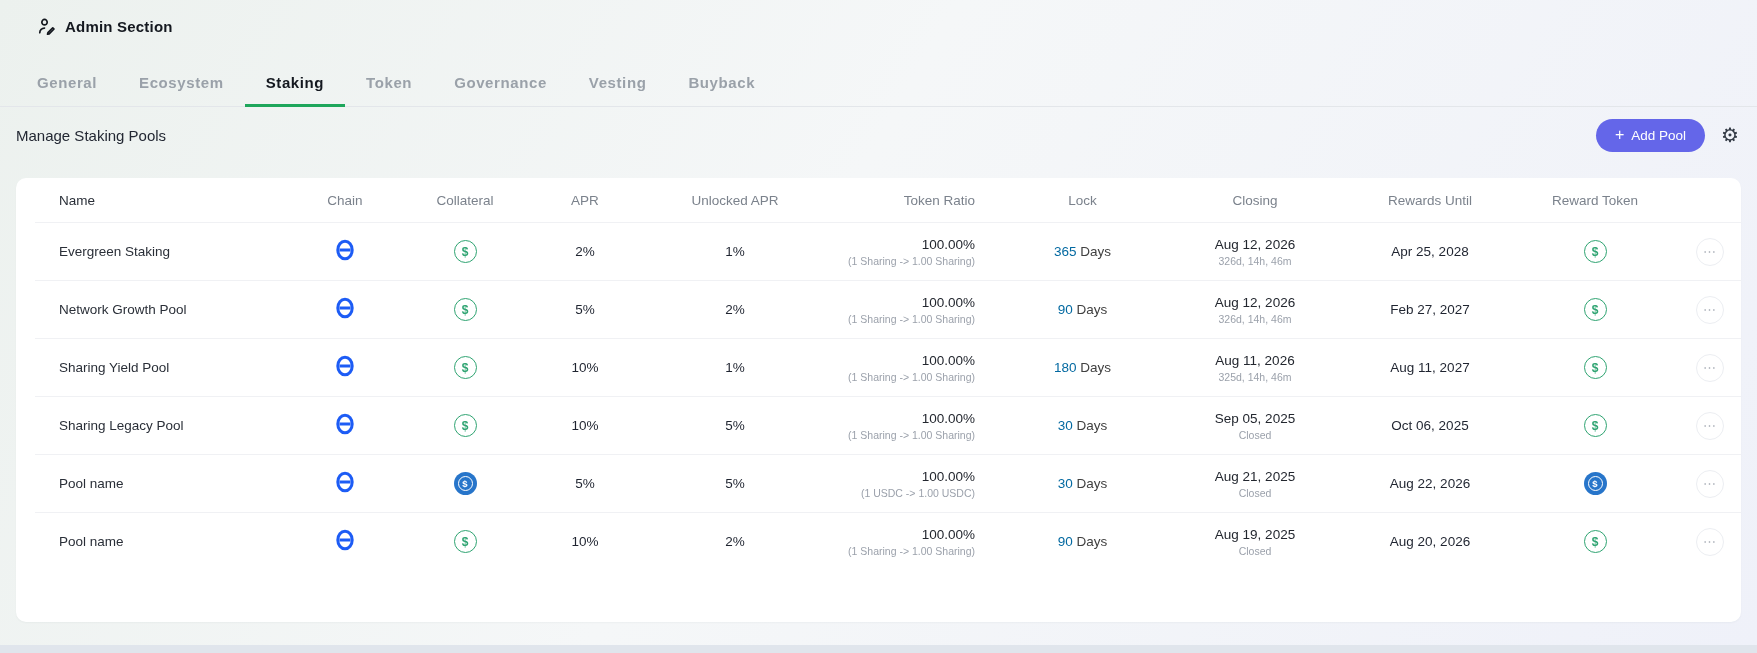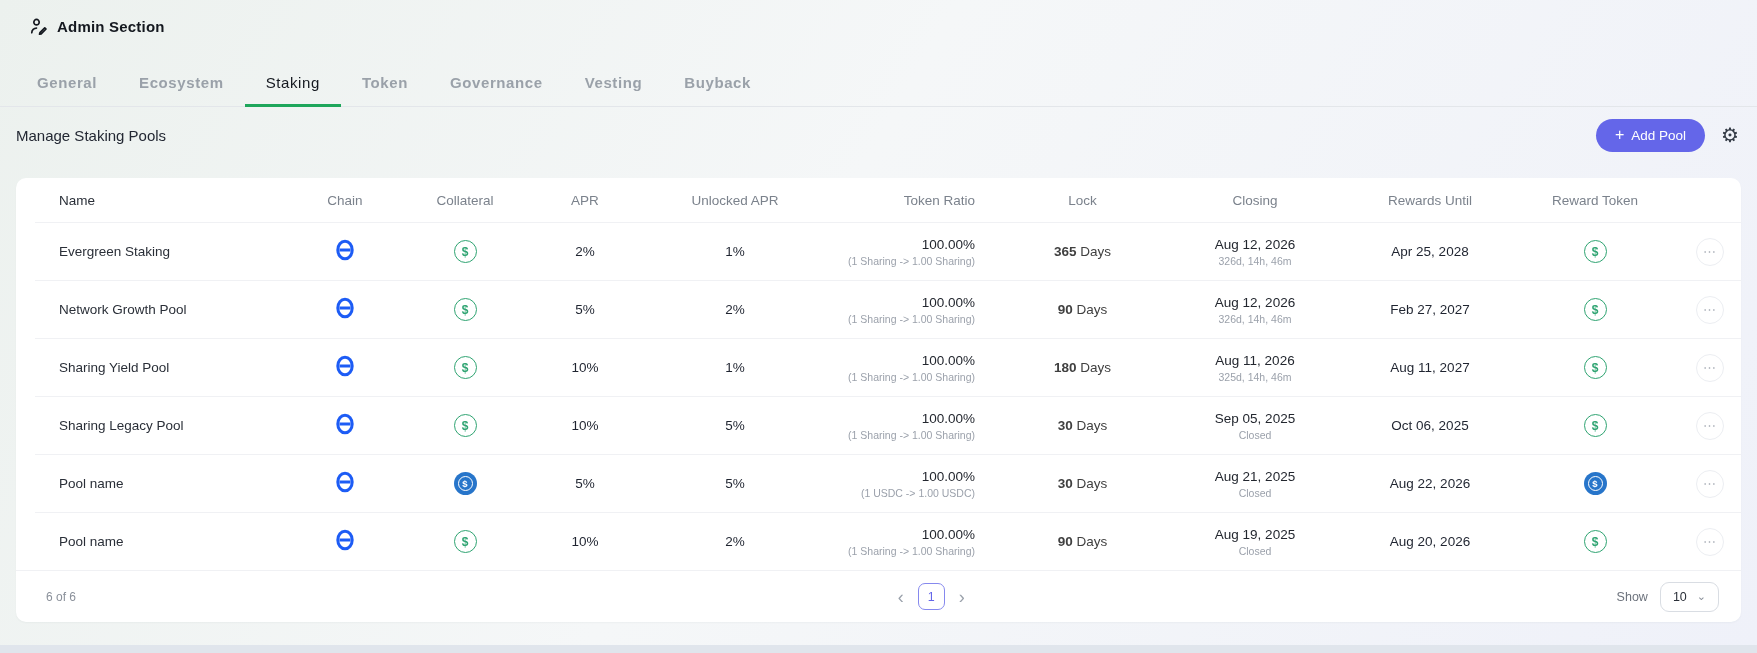--- a/index.html
+++ b/index.html
@@ -4,46 +4,46 @@
 <style>
   * { margin:0; padding:0; box-sizing:border-box; }
   html,body { width:1757px; height:653px; overflow:hidden; }
   body {
     font-family:"Liberation Sans", sans-serif;
     background:linear-gradient(120deg,#ecf1ee 0%,#f5f7f8 45%,#eff1f9 100%);
     color:#1f2430;
     position:relative;
   }
   
-  .app-header { display:flex; align-items:center; gap:9px; padding:17px 0 0 29px; }
+  .app-header { display:flex; align-items:center; gap:9px; padding:17px 0 0 37px; }
   .app-header .title { font-size:15px; font-weight:bold; color:#14181f; letter-spacing:.2px; }
   
   .tabs { display:flex; margin-top:24px; padding-left:16px; border-bottom:1px solid #e3e6ea;align-items:flex-end; }
   .tab { padding:14px 21px 13px; font-size:15px; color:#9aa1a9; font-weight:600; letter-spacing:.6px; cursor:pointer; border-bottom:3px solid transparent; margin-bottom:-1px; }
-  .tab.active { color:#14181f; font-weight:normal; border-bottom-color:#1ea65b; }
+  .tab.active { color:#14181f; font-weight:bold; border-bottom-color:#1ea65b; }
   
   .toolbar { display:flex; align-items:center; padding:0 18px 0 16px; height:56px; }
   .toolbar .heading { font-size:15px; color:#232833; }
   .toolbar .spacer { flex:1; }
   .add-pool-btn { display:flex; align-items:center; gap:7px; background:#6466e9; color:#fff; border:none; border-radius:18px; height:33px; padding:0 19px; font-size:13.5px; font-family:inherit; cursor:pointer; }
   .add-pool-btn .plus { font-size:16px; line-height:1; }
   .gear-btn { background:none; border:none; margin-left:16px; font-size:20px; color:#333a45; cursor:pointer; line-height:1; }
   
   .card { position:absolute; left:16px; right:16px; top:178px; height:444px; background:#fff; border-radius:10px; box-shadow:0 1px 2px rgba(30,40,60,.04); }
   .grid-row { display:grid; grid-template-columns:260px 100px 140px 100px 200px 150px 195px 150px 200px 130px 100px; align-items:center;margin-left:19px; }
   .thead { height:44px; color:#7b828c; font-size:13px; }
   .thead .cell { font-weight:500; }
   .cell { font-size:13.5px; }
   .cell.c { text-align:center; }
   .cell.r { text-align:right; padding-right:10px; }
   .cell.name { padding-left:24px; text-align:left; color:#2a2f38; }
   .trow { height:58px; border-top:1px solid #f0f1f4; }
   .main-line { color:#23272f; font-size:13.5px; }
   .sub-line { color:#9ba1ab; font-size:10.5px; margin-top:3px; }
-  .lock b { font-weight:bold; color:#404040; }
+  .lock b { font-weight:normal; color:#0369a1; }
   .lock span { color:#404040; }
   
   .chain-ic { display:inline-block; line-height:0; }
   .coin { display:inline-flex; width:23px; height:23px; border-radius:50%; align-items:center; justify-content:center; font-size:12px; font-weight:bold; }
   .coin.green { border:1.7px solid #2fa472; color:#2fa472; }
   .coin.usdc { background:#2775ca; color:#fff; }
   .coin.usdc .inner { display:flex; width:15px; height:15px; border:1.2px solid #fff; border-radius:50%; align-items:center; justify-content:center; font-size:9.5px; }
   .dots-btn { width:28px; height:28px; border-radius:50%; border:1px solid #eceef2; background:#fff; color:#a6acb5; font-size:13px; line-height:1; cursor:pointer; letter-spacing:1px; }
   
   .tfoot { position:absolute; left:0; right:0; bottom:0; height:52px; border-top:1px solid #f0f1f4; display:flex; align-items:center; padding:0 22px 0 30px; }
@@ -242,30 +242,15 @@
     <div class="cell c lock"><b>90</b> <span>Days</span></div>
     <div class="cell c">
         <div class="main-line">Aug 19, 2025</div>
         <div class="sub-line">Closed</div>
       </div>
     <div class="cell c">Aug 20, 2026</div>
     <div class="cell c"><span class="coin green">$</span></div>
     <div class="cell c"><button class="dots-btn">⋯</button></div>
   </div>
 
-  <div class="tfoot">
-    <span class="count">6 of 6</span>
-    <span class="pager">
-      <button class="pg-arrow">‹</button>
-      <button class="pg-page">1</button>
-      <button class="pg-arrow">›</button>
-    </span>
-    <span class="show-wrap">
-      <span class="show-label">Show</span>
-      <span class="show-select">
-        <span>10</span>
-        <span class="caret">⌄</span>
-      </span>
-    </span>
-  </div>
 </div>
 
 <div class="bottom-strip"></div>
 
 </body></html>

